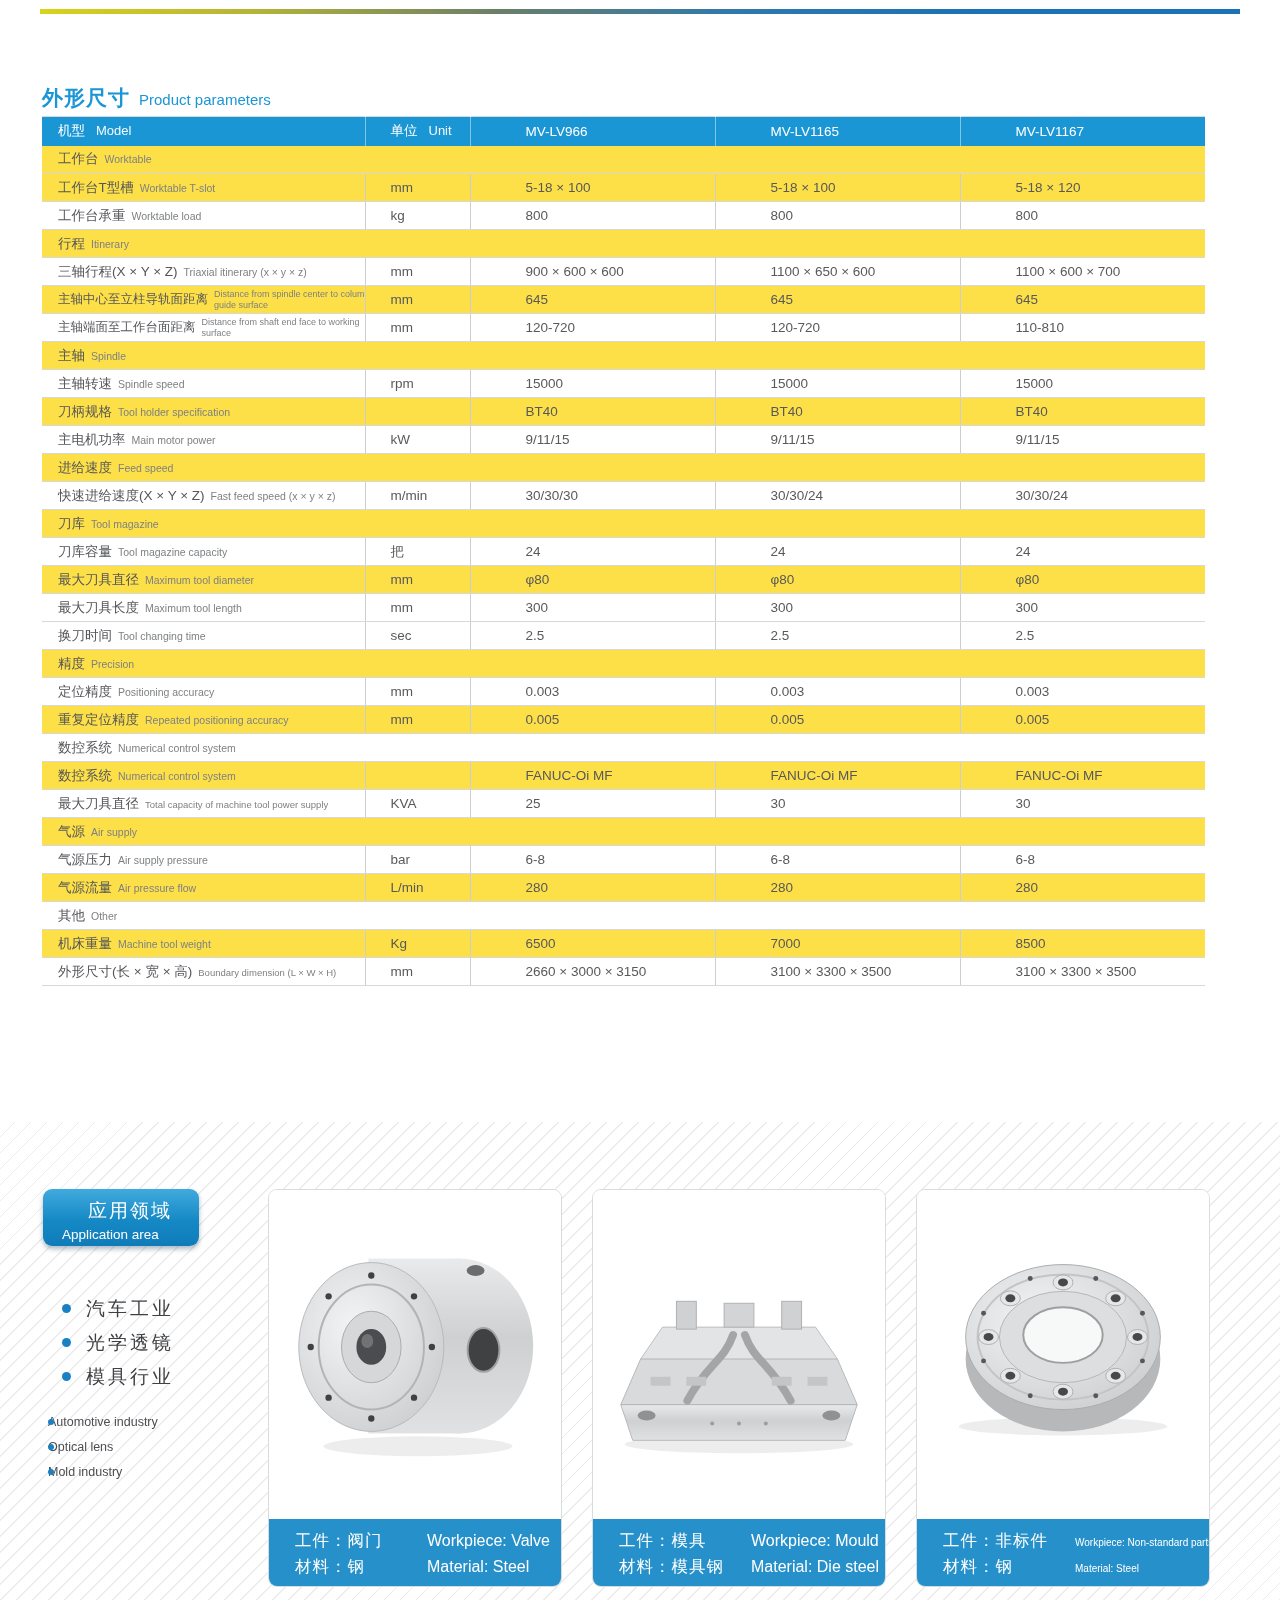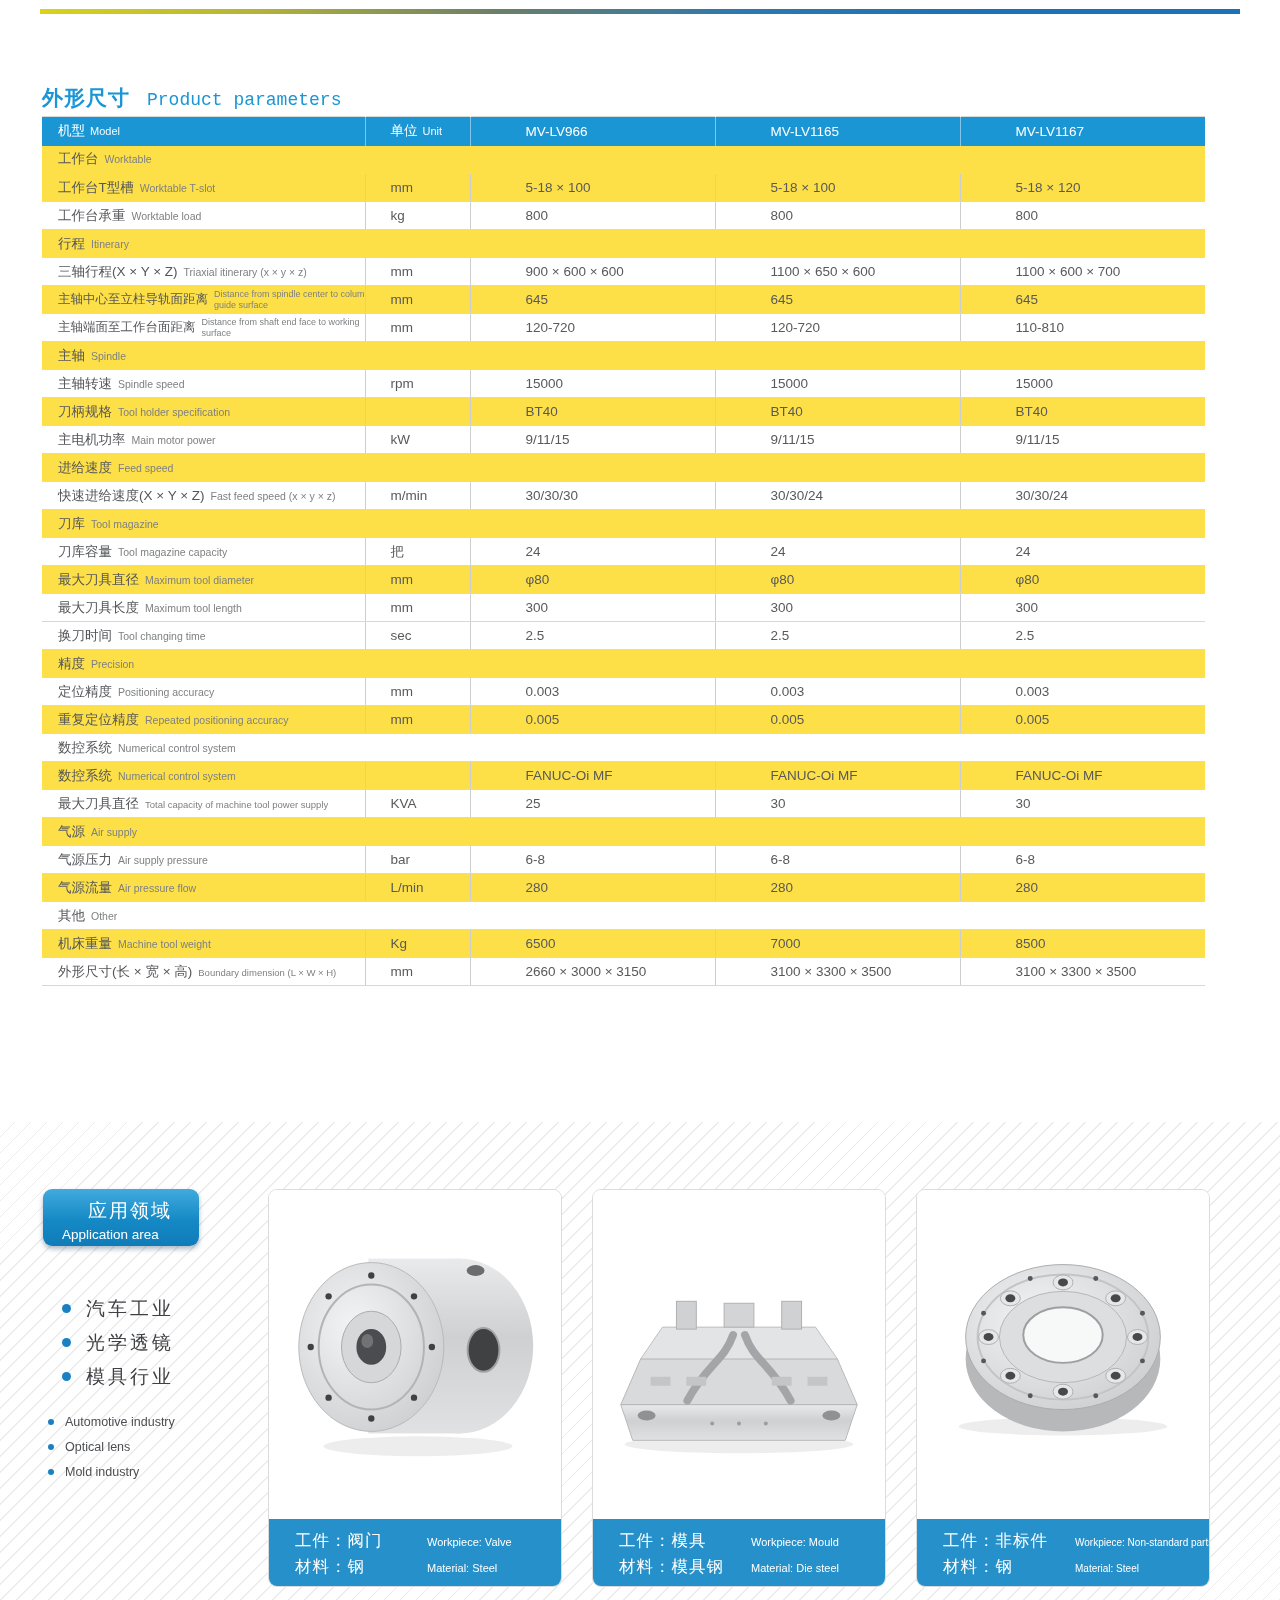--- a/index.html
+++ b/index.html
@@ -7,28 +7,28 @@
     width:1280px;height:1600px;background:#ffffff;position:relative;
     font-family:"Liberation Sans","DejaVu Sans",sans-serif;
     -webkit-font-smoothing:antialiased;overflow:hidden;
   }
   
   .topbar{position:absolute;left:40px;top:9px;width:1200px;height:5px;
     background:linear-gradient(90deg,#d9d31a 0%,#b3b437 18%,#6b7f67 38%,#2e79ae 58%,#1b72b6 78%,#1b72b6 100%);}
   
   .title{position:absolute;left:42px;top:84px;color:#1a96d5;white-space:nowrap;}
   .title .zh{font-size:21px;font-weight:bold;letter-spacing:1px;}
-  .title .en{font-size:18px;margin-left:17px;font-family:Liberation Mono, monospace;}
+  .title .en{font-size:15px;margin-left:9px;}
   
   table.params{position:absolute;left:42px;top:116px;width:1163px;
     border-collapse:collapse;table-layout:fixed;border-top:1px solid #d7d8d9;}
   table.params tr{height:28px;}
   table.params tr.head{height:29px;background:#1b96d5;}
   table.params th{color:#fff;font-weight:normal;text-align:left;font-size:13.5px;padding:0;}
-  table.params th .en-h{font-size:11px;opacity:.95;margin-left:5px;}
+  table.params th .en-h{font-size:13px;opacity:.95;margin-left:11px;}
   table.params th.c-model{padding-left:16px;}
   table.params th.c-unit{padding-left:25px;border-left:1px solid rgba(255,255,255,.45);}
   table.params th.c-val{padding-left:55px;border-left:1px solid rgba(255,255,255,.45);}
   table.params tr.g{background:#fde047;}
   table.params tr.w{background:#ffffff;}
   table.params td{border-bottom:1px solid #d7d8d9;font-size:13.5px;color:#58595b;
     vertical-align:middle;padding:0;}
   table.params td .zh{color:#55565a;}
   table.params td .en{font-size:10.5px;color:#7e8083;margin-left:6px;}
   table.params tr.band td{padding-left:16px;}
@@ -48,33 +48,33 @@
   .badge .zh{font-size:19px;letter-spacing:2px;margin-left:26px;}
   .badge .en{font-size:13.5px;margin-top:3px;}
   ul.blist{list-style:none;margin:0;padding:0;position:absolute;}
   ul.list-zh{left:62px;top:176px;}
   ul.list-zh li{font-size:19px;color:#3f4145;letter-spacing:3px;margin-bottom:13px;
     position:relative;padding-left:24px;line-height:21px;}
   ul.list-zh li::before{content:"";position:absolute;left:0;top:6px;width:9px;height:9px;
     border-radius:50%;background:#1a80c4;}
   ul.list-en{left:48px;top:293px;}
   ul.list-en li{font-size:12.5px;color:#4c4e52;margin-bottom:11px;position:relative;
-    padding-left:17px;line-height:14px;}
+    line-height:14px;}
   ul.list-en li::before{content:"";position:absolute;left:0;top:4px;width:6px;height:6px;
     border-radius:50%;background:#1a80c4;}
   
   .cards{position:absolute;left:268px;top:67px;display:flex;gap:30px;}
   .card{width:294px;height:398px;background:#fff;border:1px solid #dadbdc;border-radius:9px;
     overflow:hidden;box-sizing:border-box;display:flex;flex-direction:column;gap:20px;}
   .card .photo{flex:1;display:flex;align-items:center;justify-content:center;background:#fff;}
   .card .caption{height:67px;background:#2590c9;color:#fff;box-sizing:border-box;
     padding:11px 6px 0 26px;}
   .caption .line{display:flex;align-items:baseline;margin-bottom:4px;white-space:nowrap;}
   .caption .zh{font-size:16.5px;letter-spacing:1px;width:132px;flex:none;}
-  .caption .en{font-size:11px;}
+  .caption .en{font-size:16px;}
   .card.c3 .caption .en{font-size:10px;}
 </style>
 </head>
 <body>
 
 <div class="topbar"></div>
 
 <div class="title">
   <span class="zh">外形尺寸</span><span class="en">Product parameters</span>
 </div>

